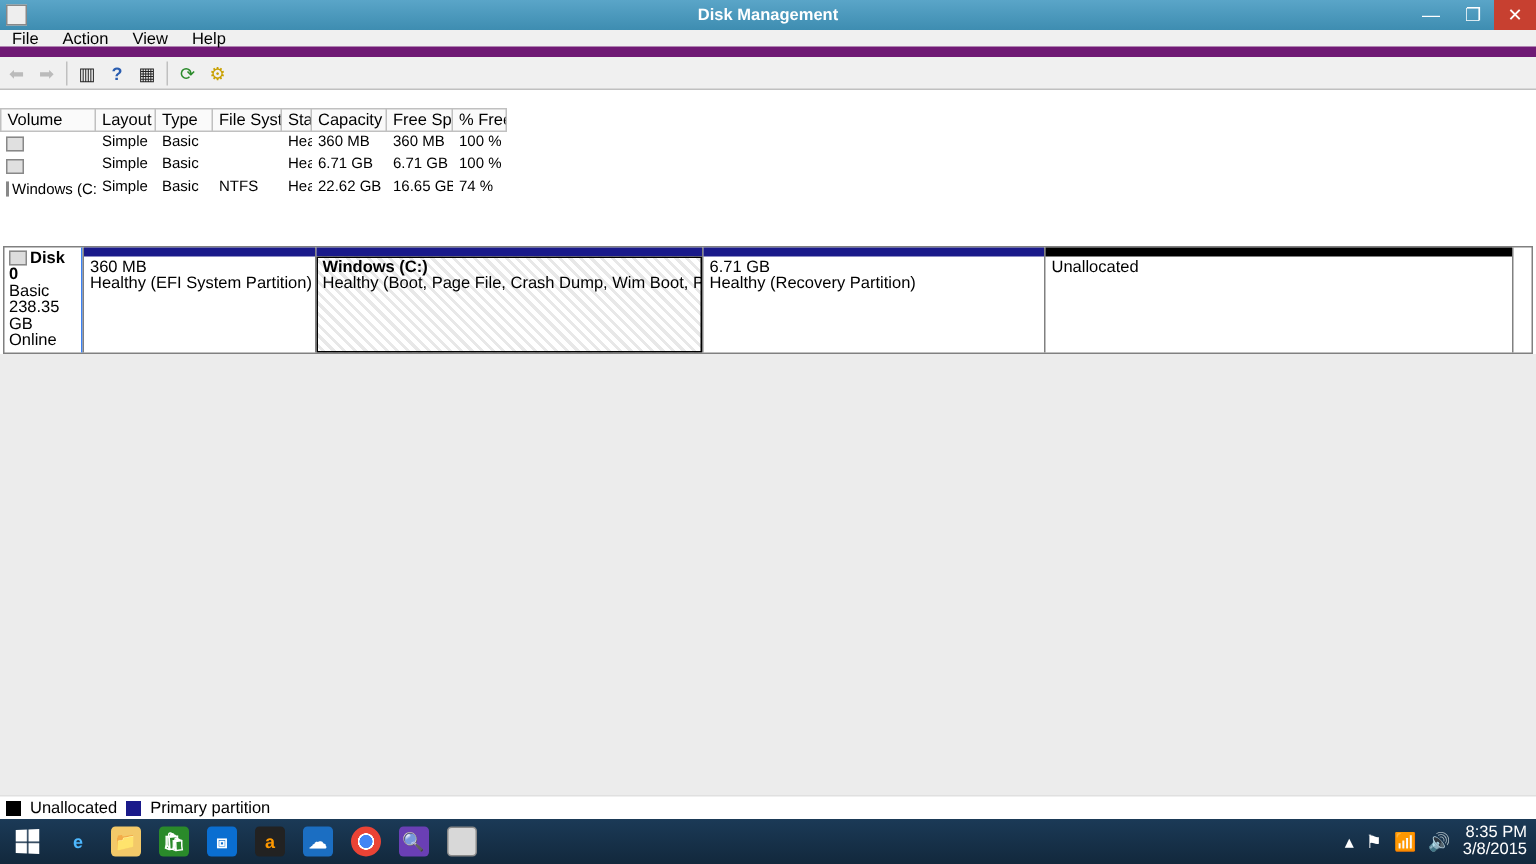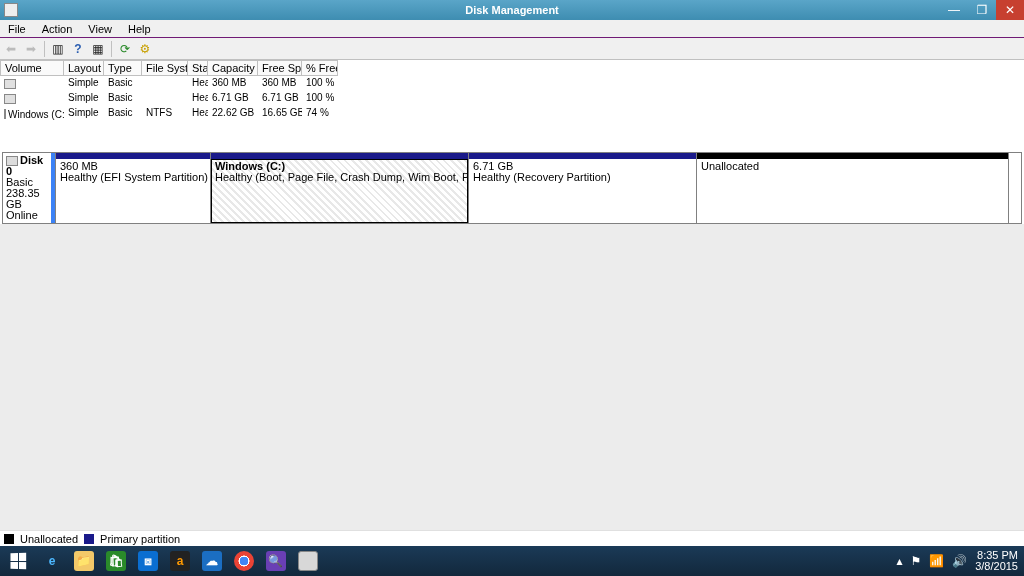--- a/index.html
+++ b/index.html
@@ -5,46 +5,46 @@
 * { margin: 0; padding: 0; box-sizing: border-box; font-family: "Segoe UI", Tahoma, sans-serif; font-size: 11px; }
 html, body { width: 1024px; height: 576px; overflow: hidden; background: #000; }
 
 .titlebar { height: 20px; background: linear-gradient(#5aa5c8, #3e8db1); display: flex; align-items: center; color: #fff; position: relative; }
 .titlebar .icon { width: 14px; height: 14px; margin: 0 4px; background: #eee; border: 1px solid #888; }
 .titlebar .title { position: absolute; left: 50%; transform: translateX(-50%); font-size: 11px; font-weight: bold; }
 .titlebar .win-btns { margin-left: auto; display: flex; height: 100%; }
 .titlebar .win-btn { width: 28px; display: flex; align-items: center; justify-content: center; font-size: 12px; color: #fff; }
 .titlebar .win-btn.close { background: #c74030; }
 
-.menubar { height: 18px; background: #f0f0f0; display: flex; align-items: center; border-bottom: 1px solid #701a75; }
+.menubar { height: 18px; background: #f0f0f0; display: flex; align-items: center; border-bottom: 7px solid #701a75; }
 .menubar span { padding: 0 8px; line-height: 18px; cursor: default; }
 
 .toolbar { height: 22px; background: #f0f0f0; border-bottom: 1px solid #c0c0c0; display: flex; align-items: center; padding: 0 2px; gap: 2px; }
 .toolbar .tbtn { width: 18px; height: 18px; display: flex; align-items: center; justify-content: center; border: 1px solid transparent; font-size: 12px; color: #555; }
 .toolbar .tbtn.enabled { color: #222; }
 .toolbar .sep { width: 1px; height: 16px; background: #c0c0c0; margin: 0 2px; }
 .toolbar .tbtn.disabled { color: #bbb; }
 .toolbar .tbtn.green { color: #2a8a2a; }
 .toolbar .tbtn.yellow { color: #c8a000; }
 
 .workarea { background: #fff; height: calc(576px - 20px - 18px - 22px - 30px); display: flex; flex-direction: column; }
 
-.vol-list { height: 90px; background: #fff; overflow: hidden; border-bottom: 1px solid #fff; }
+.vol-list { height: 90px; background: #fff; overflow: hidden; border-bottom: 1px solid #fff; margin-top: 12px; }
 .vol-head { display: flex; height: 16px; }
 .vol-head div { border: 1px solid #c0c0c0; border-left: none; background: #fafafa; padding: 1px 4px; font-size: 11px; white-space: nowrap; overflow: hidden; }
 .vol-head div:first-child { border-left: 1px solid #c0c0c0; }
 .vol-row { display: flex; height: 15px; padding-top: 1px; }
 .vol-row div { padding: 0 4px; font-size: 10px; white-space: nowrap; overflow: hidden; }
 .c-vol { width: 64px; } .c-lay { width: 40px; } .c-typ { width: 38px; } .c-fs { width: 46px; }
 .c-sta { width: 20px; } .c-cap { width: 50px; } .c-fsp { width: 44px; } .c-pf { width: 36px; }
 .vol-row .c-vol { display:flex; align-items:center; gap:2px; }
 .vol-row .c-vol::before { content:""; width:10px; height:8px; background:#e0e0e0; border:1px solid #888; display:inline-block; }
 
 .graphical { flex: 0 0 48px; margin: 2px 2px 0 2px; display: flex; border: 1px solid #808080; background: #fff; }
-.diskinfo { width: 52px; border-right: 4px solid #3b82f6; padding: 2px 3px; font-size: 10px; line-height: 11px; }
+.diskinfo { width: 52px; border-right: 1px solid #3b82f6; padding: 2px 3px; font-size: 10px; line-height: 11px; }
 .diskinfo .dname { font-weight: bold; }
 .diskinfo .dicon::before { content:""; display:inline-block; width:10px; height:8px; background:#ddd; border:1px solid #888; margin-right:2px; vertical-align:middle; }
 .partitions { flex: 1; display: flex; }
 .part { border: 1px solid #808080; border-top: none; border-bottom: none; margin: 0; display: flex; flex-direction: column; }
 .part + .part { border-left: none; }
 .part .bar { height: 6px; }
 .part .bar.primary { background: #1a1a8a; }
 .part .bar.unalloc { background: #000; }
 .part .body { flex:1; padding: 2px 4px; font-size: 10px; line-height: 11px; white-space: nowrap; overflow:hidden; }
 .part.selected .body {

